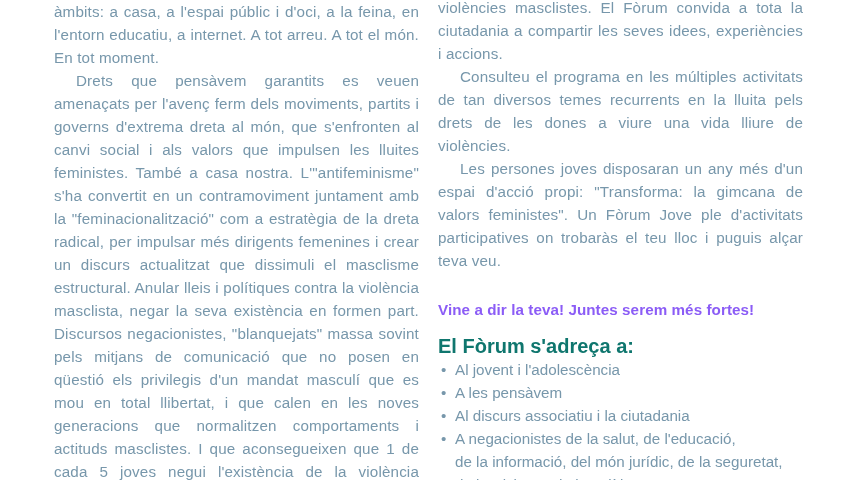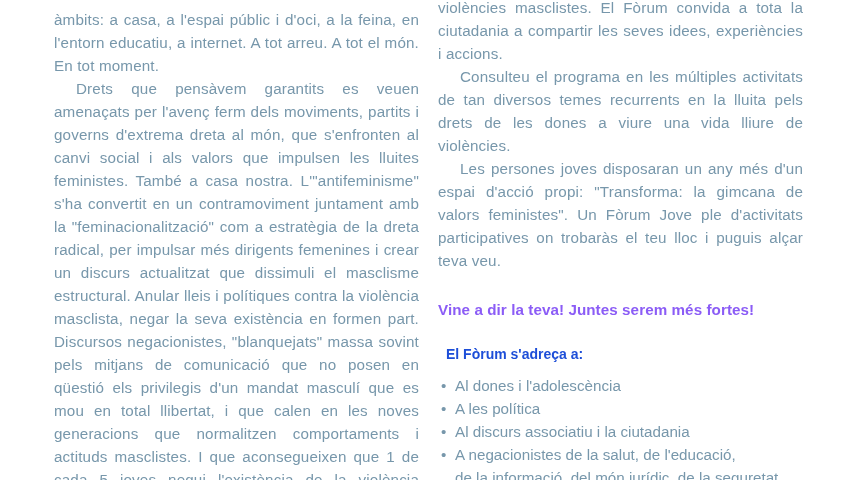--- a/index.html
+++ b/index.html
@@ -22,21 +22,21 @@
     width: 853px;
     height: 480px;
     display: flex;
     flex-direction: row;
   }
   .col {
     box-sizing: border-box;
   }
   .col-left {
     width: 424px;
-    padding: 12px 5px 0 54px;
+    padding: 4px 5px 0 54px;
   }
   .col-right {
     width: 429px;
     padding: 0 50px 0 14px;
   }
   .body-text {
     color: #7797ab;
     font-size: 15.2px;
     line-height: 23px;
     text-align: justify;
@@ -60,25 +60,25 @@
     text-align: left;
     letter-spacing: 0.005em;
   }
   .spacer-cta {
     height: 26px;
   }
   .spacer-list {
     height: 14px;
   }
   .list-heading {
-    color: #1d4ed8;
-    font-size: 14px;
+    color: #0f766e;
+    font-size: 20px;
     line-height: 23px;
     font-weight: bold;
-    margin: 8px;
+    margin: 0;
     text-align: left;
   }
   ul.audience {
     list-style: none;
     margin: 0;
     padding: 0;
   }
   ul.audience > li {
     color: #7797ab;
     font-size: 15.2px;
@@ -118,25 +118,25 @@
 
       <p class="cta">Vine a dir la teva! Juntes serem més fortes!</p>
 
       <div class="spacer-list"></div>
 
       <p class="list-heading">El Fòrum s'adreça a:</p>
 
       <ul class="audience">
         <li>
           <span class="bullet">•</span>
-          <span>Al dones i l'adolescència</span>
+          <span>Al jovent i l'adolescència</span>
         </li>
         <li>
           <span class="bullet">•</span>
-          <span>A les política</span>
+          <span>A les pensàvem</span>
         </li>
         <li>
           <span class="bullet">•</span>
           <span>Al discurs associatiu i la ciutadania</span>
         </li>
         <li>
           <span class="bullet">•</span>
           <span>A negacionistes de la salut, de l'educació,</span>
           <span class="cont-line">de la informació, del món jurídic, de la seguretat,</span>
           <span class="cont-line">de l'activisme, de la política</span>

